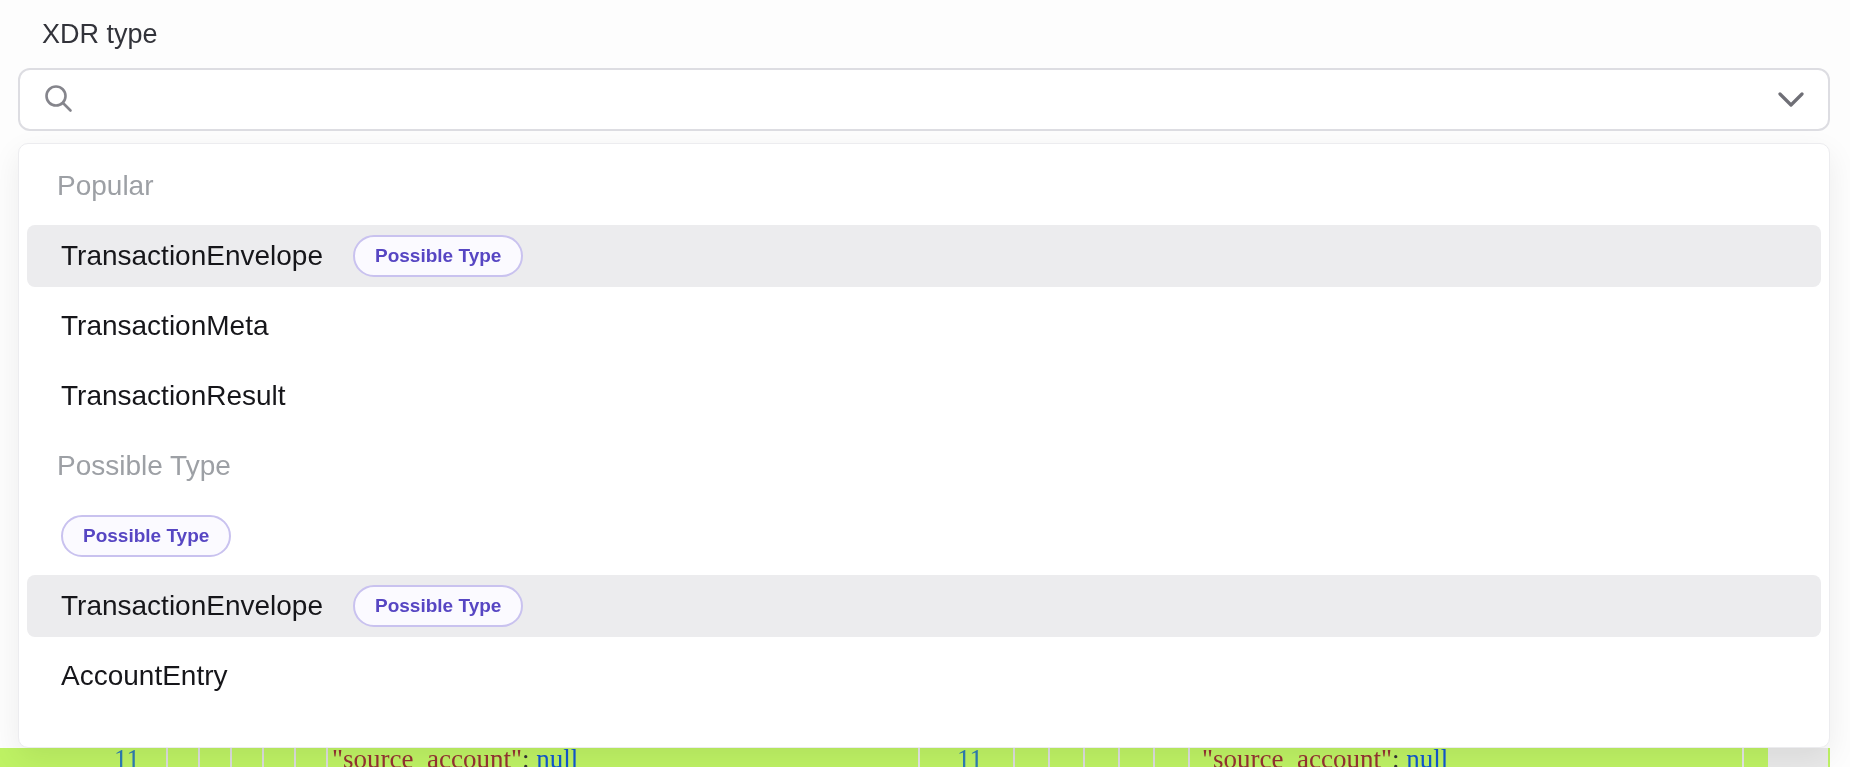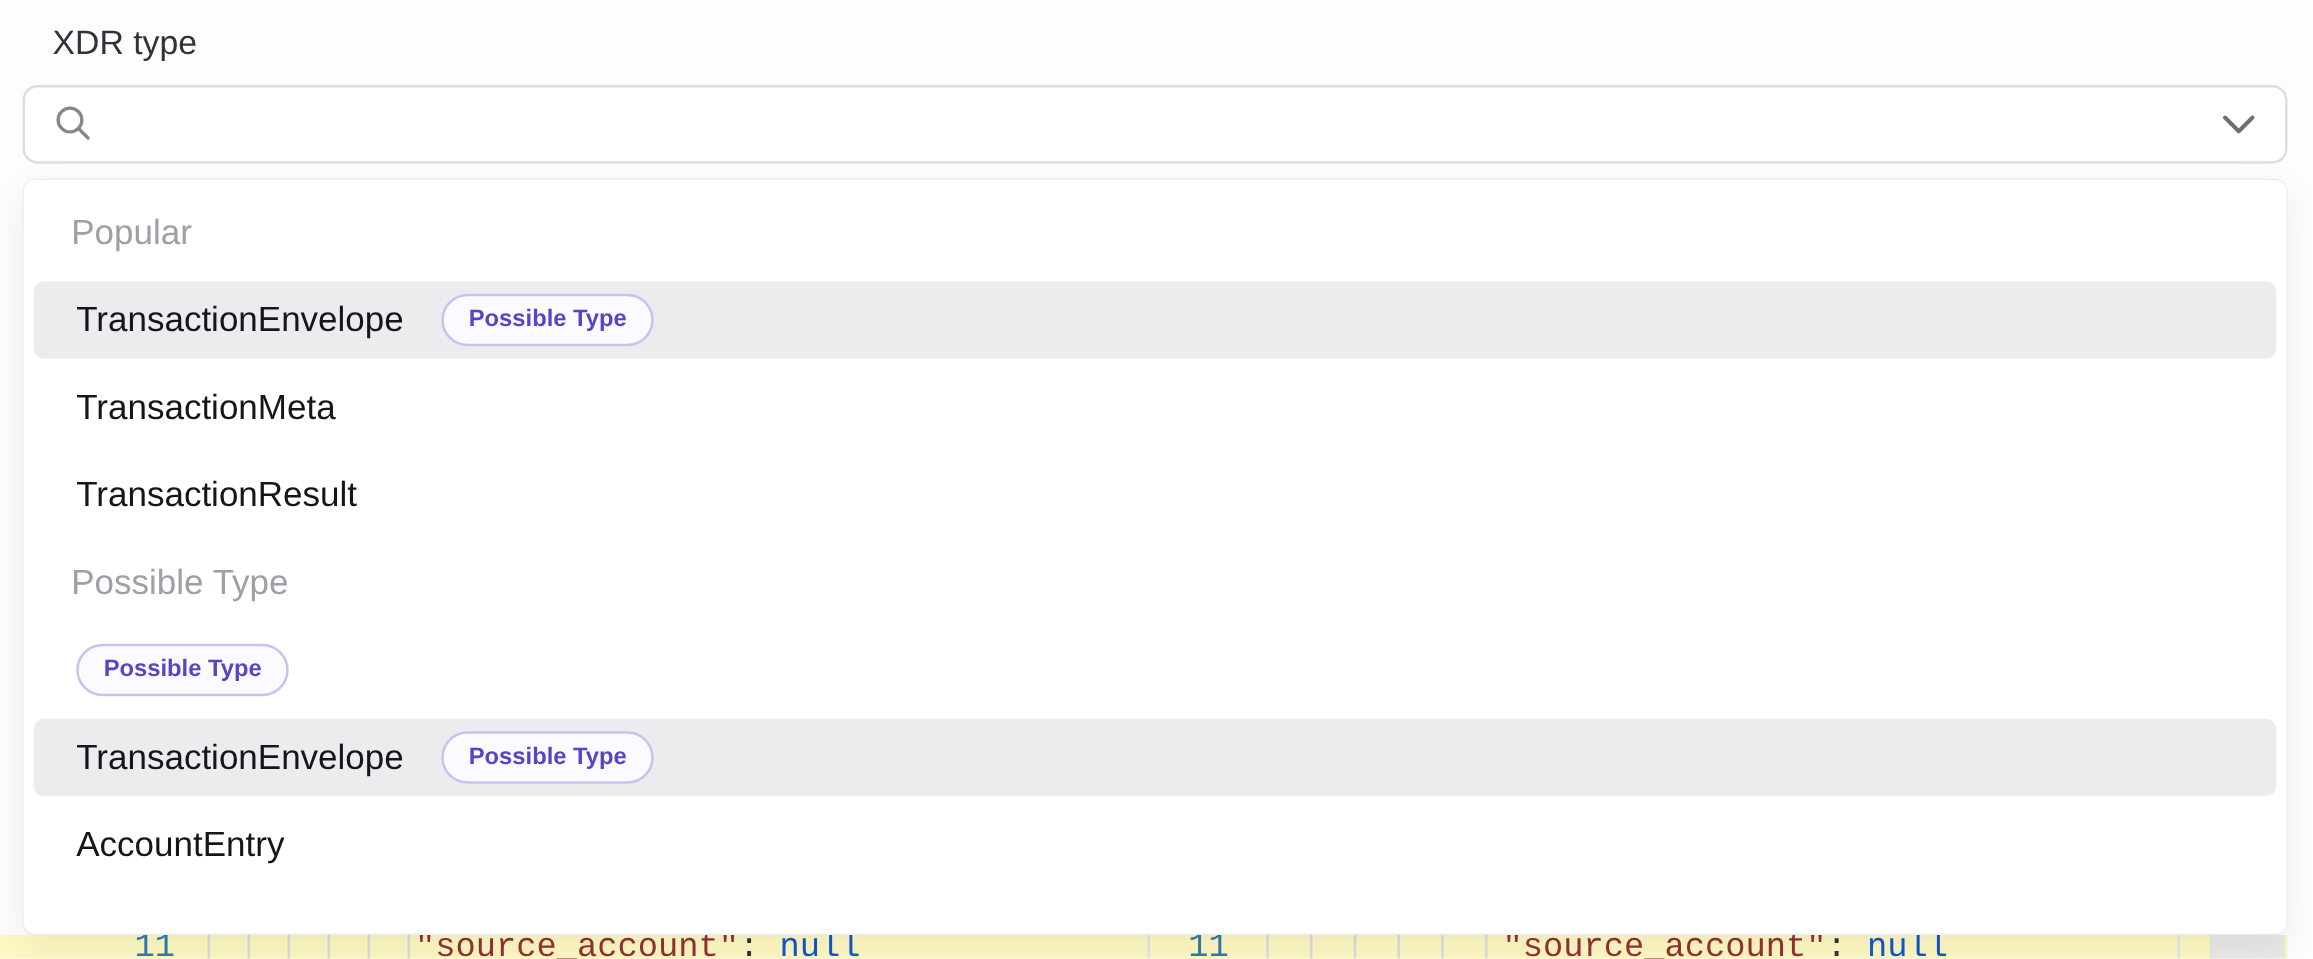--- a/index.html
+++ b/index.html
@@ -72,24 +72,24 @@
     border-radius:999px;
     background:#fbfaff;
     font-size:19px; font-weight:700; color:#5746c3;
     white-space:nowrap;
   }
 
   
   .code-strip {
     position:absolute; left:0; top:748px;
     width:1830px; height:19px;
-    background:#fef9c3;
+    background:#bef264;
     overflow:hidden;
     z-index:1;
-    font-family:Liberation Mono, monospace;
+    font-family:Liberation Serif, serif;
     font-size:27px; line-height:24px;
   }
   .code-strip .abs { position:absolute; top:-1px; white-space:pre; }
   .gutter-num { color:#2e7cb2; text-align:right; }
   .tok-key { color:#943232; }
   .tok-punct { color:#333333; }
   .tok-val { color:#1157cf; }
   .guide { position:absolute; top:0; bottom:0; width:2px; background:#dcdcdc; }
   .v-divider { position:absolute; top:0; bottom:0; width:2px; background:#e4e4e4; }
   .scroll-block { position:absolute; top:0; bottom:0; left:1768px; width:60px; background:#e9e9e9; }

